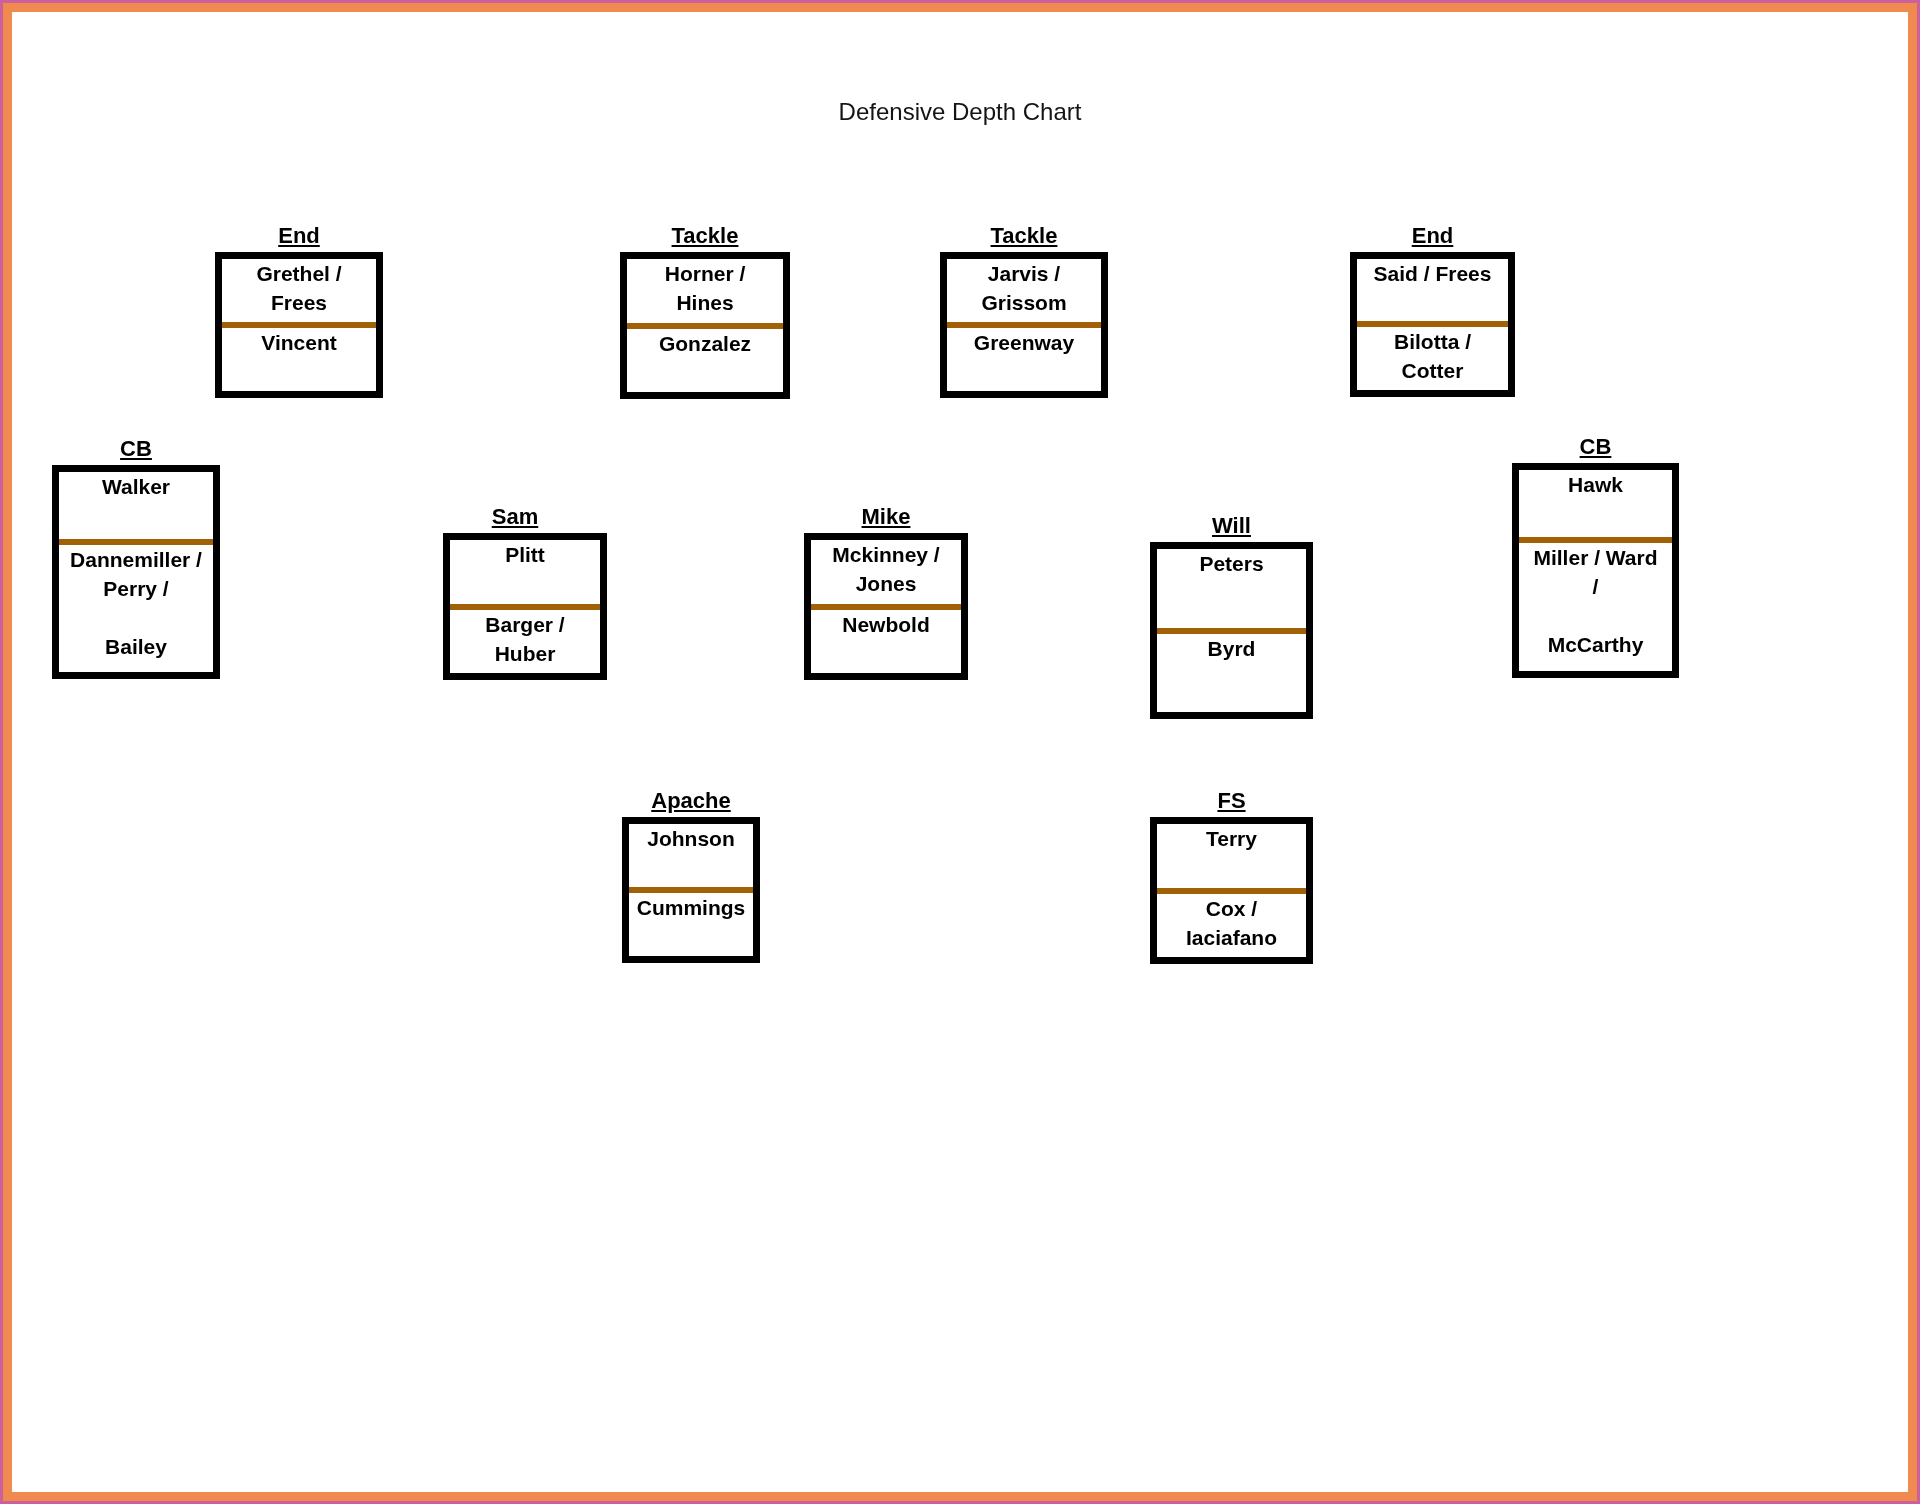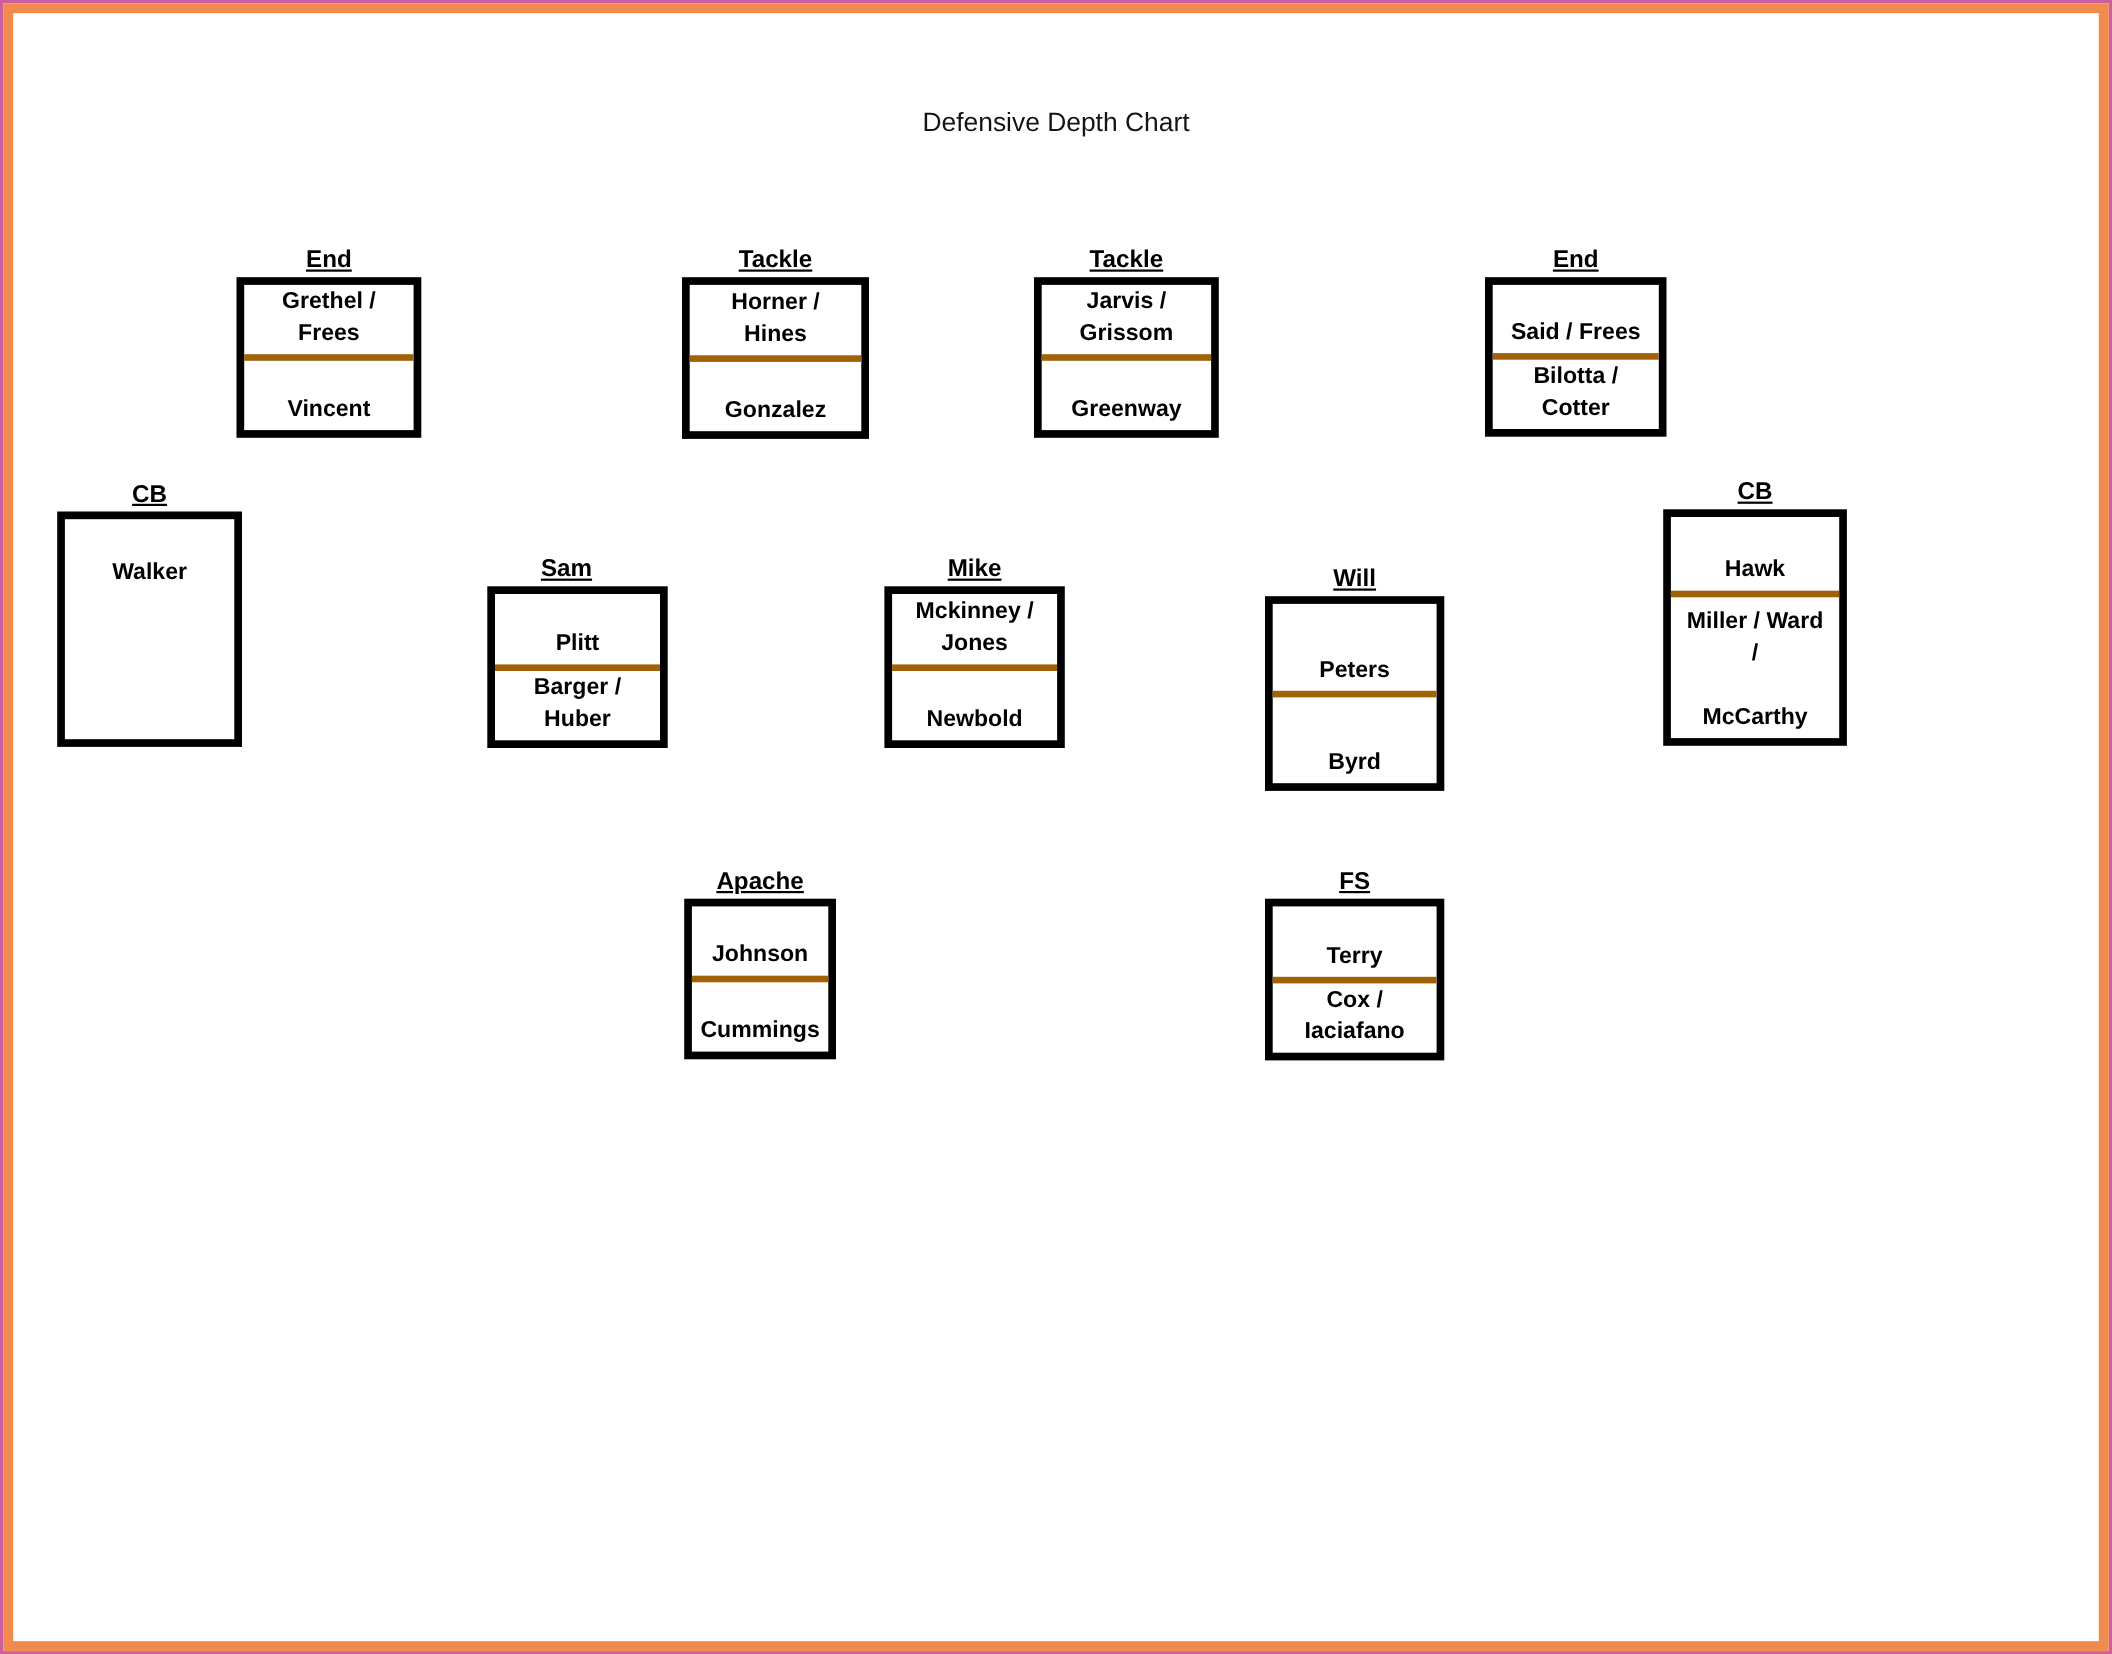--- a/index.html
+++ b/index.html
@@ -49,21 +49,20 @@
     border: 7px solid #000;
     box-sizing: border-box;
     display: flex;
     flex-direction: column;
     background: #fff;
   }
   .cell {
     flex: 1 1 0;
     display: flex;
     flex-direction: column;
-    justify-content: flex-end;
     align-items: center;
     padding-bottom: 5px;
     font-size: 21px;
     font-weight: bold;
     line-height: 29px;
     color: #000;
     text-align: center;
     overflow: visible;
   }
   .cell + .cell { border-top: 6px solid #a16207; }
@@ -145,20 +144,26 @@
       </div>
   </div>
 </div>
 
 <div class="dbox cb" id="box-cb-left">
   <div class="box-label">CB</div>
   <div class="box-frame">
     <div class="cell cell-0">
         <div class="line">Walker</div>
       </div>
+    <div class="cell cell-1">
+        <div class="line">Dannemiller /</div>
+        <div class="line">Perry /</div>
+        <div class="line">&nbsp;</div>
+        <div class="line">Bailey</div>
+      </div>
   </div>
 </div>
 
 <div class="dbox" id="box-sam">
   <div class="box-label">Sam</div>
   <div class="box-frame">
     <div class="cell cell-0">
         <div class="line">Plitt</div>
       </div>
     <div class="cell cell-1">

